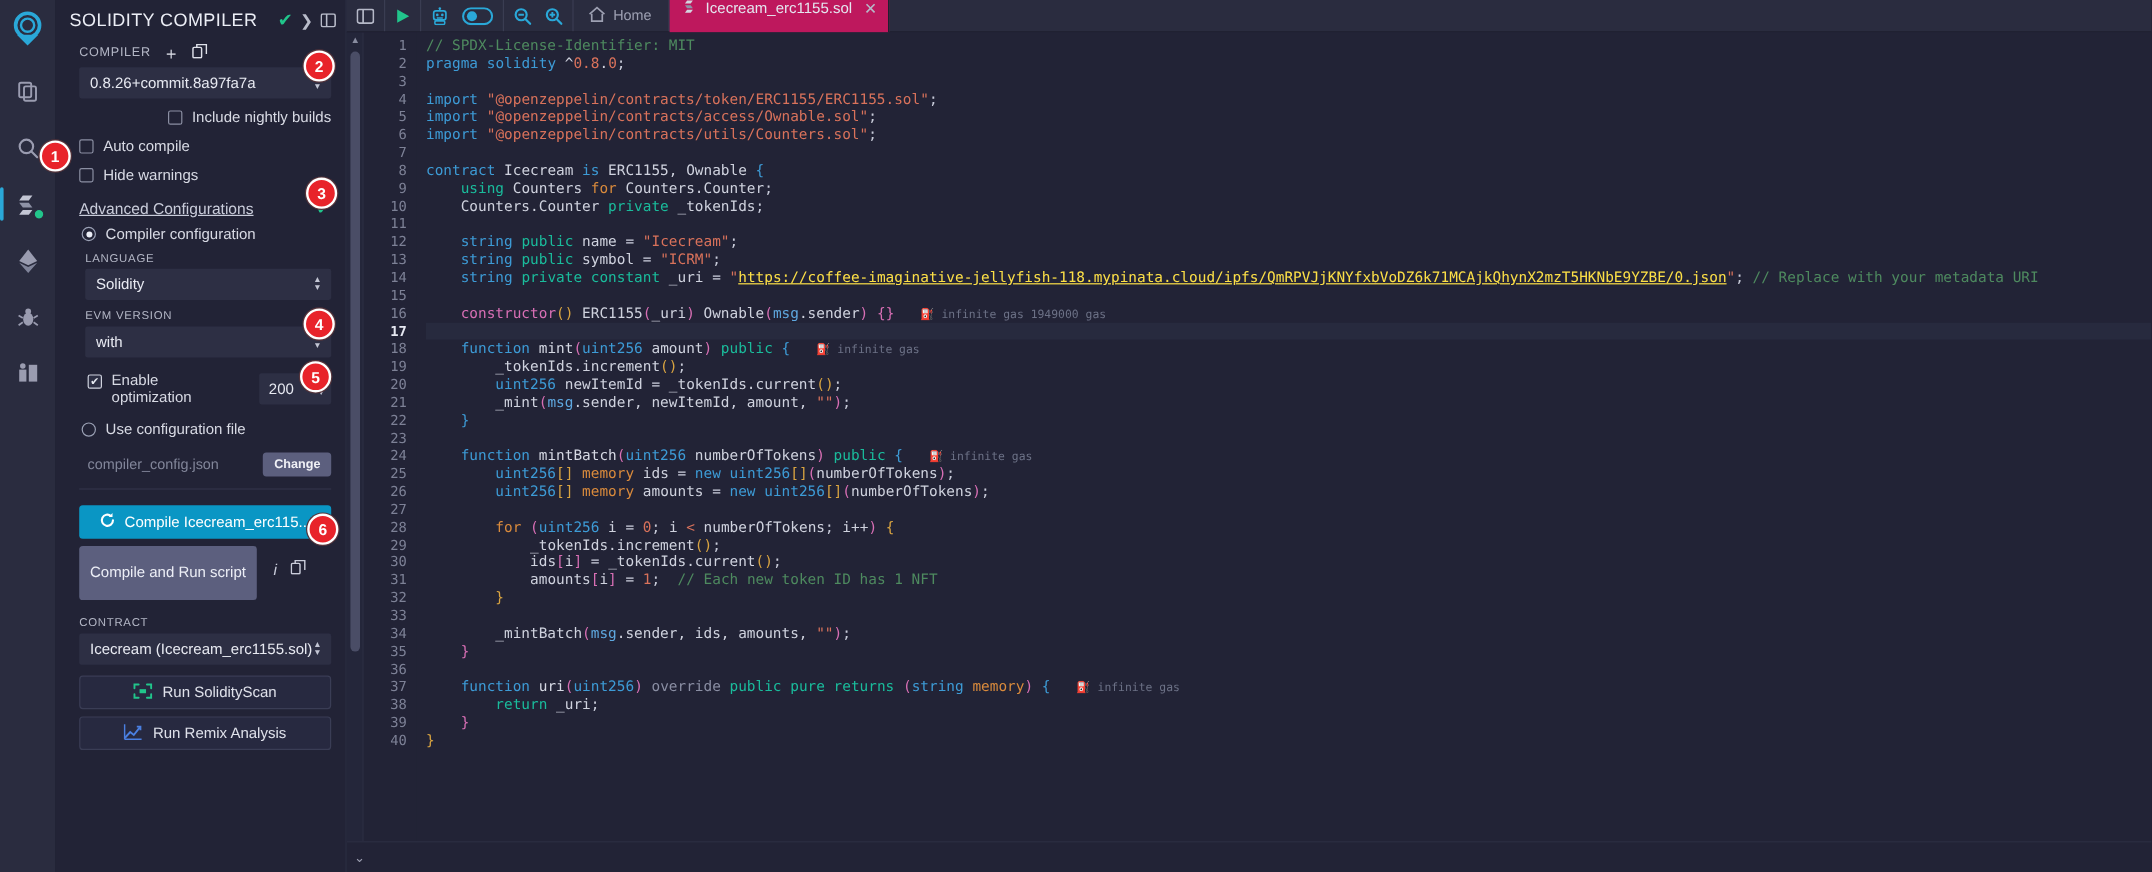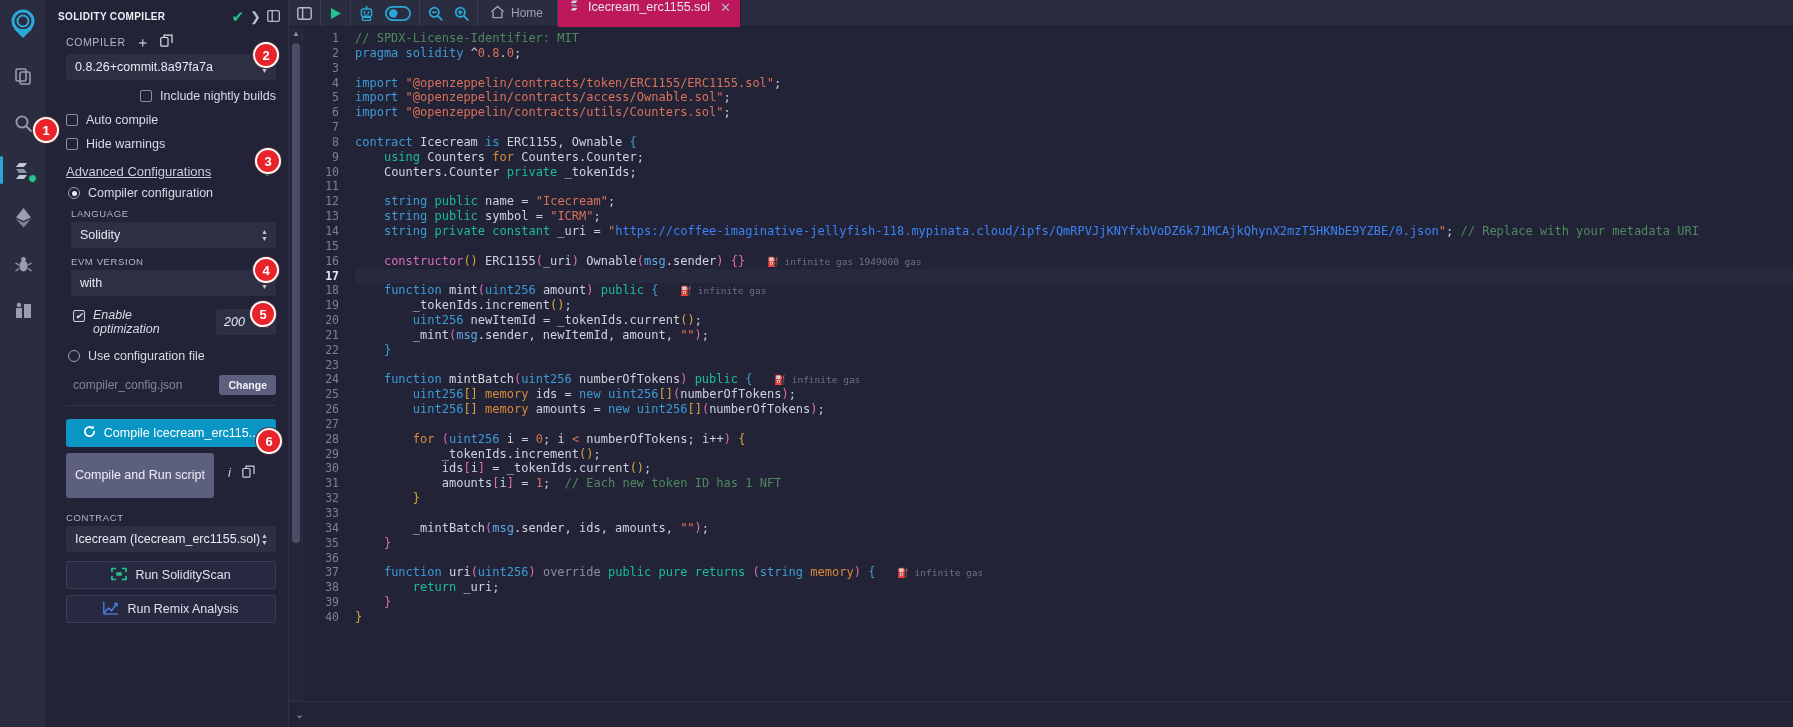--- a/index.html
+++ b/index.html
@@ -32,21 +32,21 @@
 
   
   .panel {
     width: 243px; flex: 0 0 243px; height: 727px; background: #222336;
     border-right: 1px solid #2f3147; position: relative; overflow: hidden;
     color: #d4d6e0;
   }
   .panel-head {
     display:flex; align-items:center; padding: 9px 8px 6px 12px; gap:6px;
   }
-  .panel-title { font-size: 10px; letter-spacing: .35px; color:#eceef6; font-weight:700; flex:1; white-space:nowrap;}
+  .panel-title { font-size: 15px; letter-spacing: .35px; color:#eceef6; font-weight:400; flex:1; white-space:nowrap;}
   .hicon { color:#21c58b; font-size:15px; cursor:pointer; line-height:1;}
   .hicon.grey { color:#b9bcca; font-size:13px; }
 
   .sub-row { display:flex; align-items:center; gap:10px; padding: 4px 12px 3px 20px; }
   .sub-label { font-size:10.5px; letter-spacing:.6px; color:#b4b7c6; }
   .mini-ic { color:#dfe1ea; font-size:14px; cursor:pointer; line-height:1; }
 
   .field-wrap { padding: 2px 12px 0 20px; position:relative; }
   .select-box {
     background:#2d2f44; border:none; border-radius:2px; height:26px;
@@ -143,21 +143,21 @@
   .c-fn  { color:#d6d9e4; }
   .c-var { color:#5fa8e0; }
   .c-brace1 { color:#3d9bd6; }
   .c-brace2 { color:#d86fb5; }
   .c-brace3 { color:#d9a441; }
   .c-punc { color:#c9ccda; }
   .c-plain { color:#cfd2de; }
   .c-orange { color:#d98a3c; }
   .c-mag { color:#d86fb5; }
   .c-grey { color:#8a8ea3; }
-  .c-lnk { color:#3b82f6; }
+  .c-lnk { color:#fde047; text-decoration:underline; }
   .gas { color:#6c7186; font-size:9.5px; font-family:"DejaVu Sans Mono", monospace; }
 
   .statusbar {
     height:26px; flex:0 0 26px; background:#222336; border-top:1px solid #2c2e42;
     display:flex; align-items:center; padding-left:6px; gap:8px; position:relative;
   }
   .sb-chevron { color:#9da0b2; font-size:11px; cursor:pointer; }
   .sb-right { position:absolute; right:0; top:0; height:100%; display:flex; align-items:center; gap:10px; padding-right:10px; }
   .sb-input {
     background:#2d2f44; border:none; height:16px; width:300px; font-size:10px; color:#8b8fa3;
@@ -314,21 +314,21 @@
     <div style="padding: 0 12px 0 25px;">
       <div class="select-box">
         <span class="val">with</span>
         <span class="spin">
             <span>▲</span>
             <span>▼</span>
           </span>
       </div>
     </div>
 
-    <div style="display:flex; align-items:center; padding: 12px 12px 0 27px; gap:8px;font-style:italic;">
+    <div style="display:flex; align-items:center; padding: 12px 12px 0 27px; gap:8px;">
       <label class="chk-row" style="flex:1; align-items:flex-start;">
         <span class="box checked" style="margin-top:2px;"></span>
         <span style="line-height:14px; width:72px;">Enable optimization</span>
       </label>
       <div class="select-box" style="width:60px; padding:0 5px 0 8px;">
         <span class="val">200</span>
         <span class="spin">
             <span>▲</span>
             <span>▼</span>
           </span>

